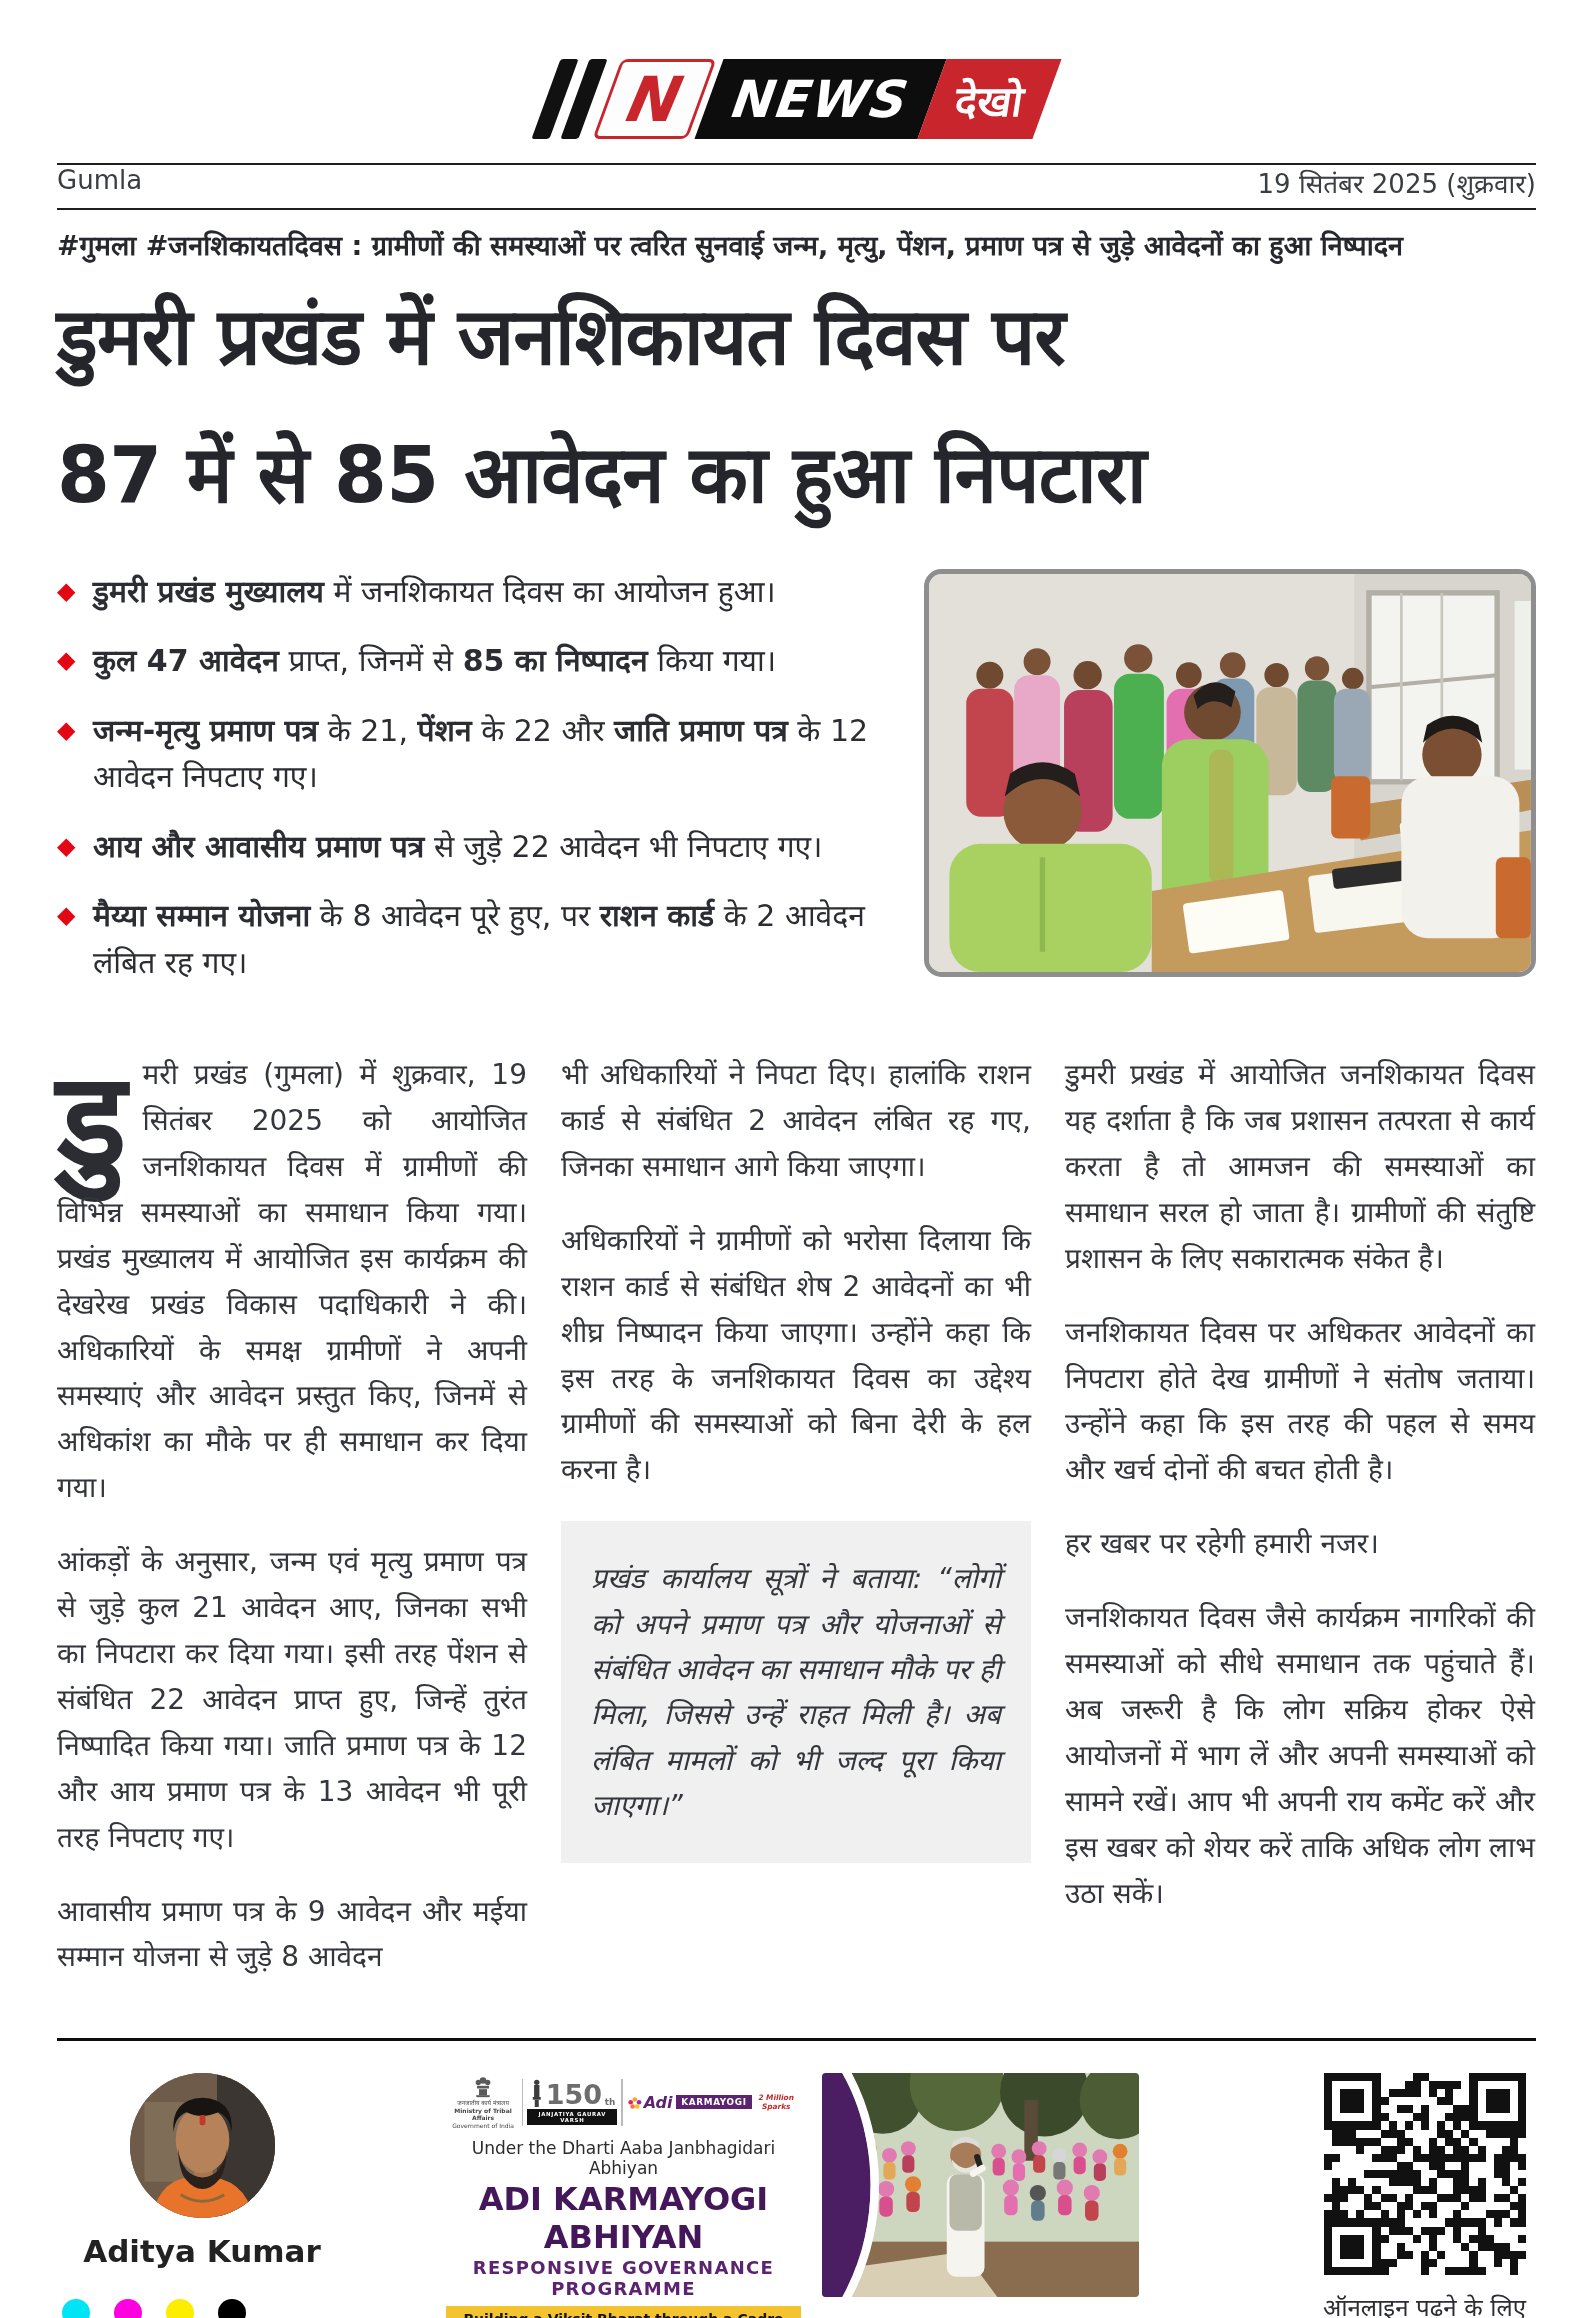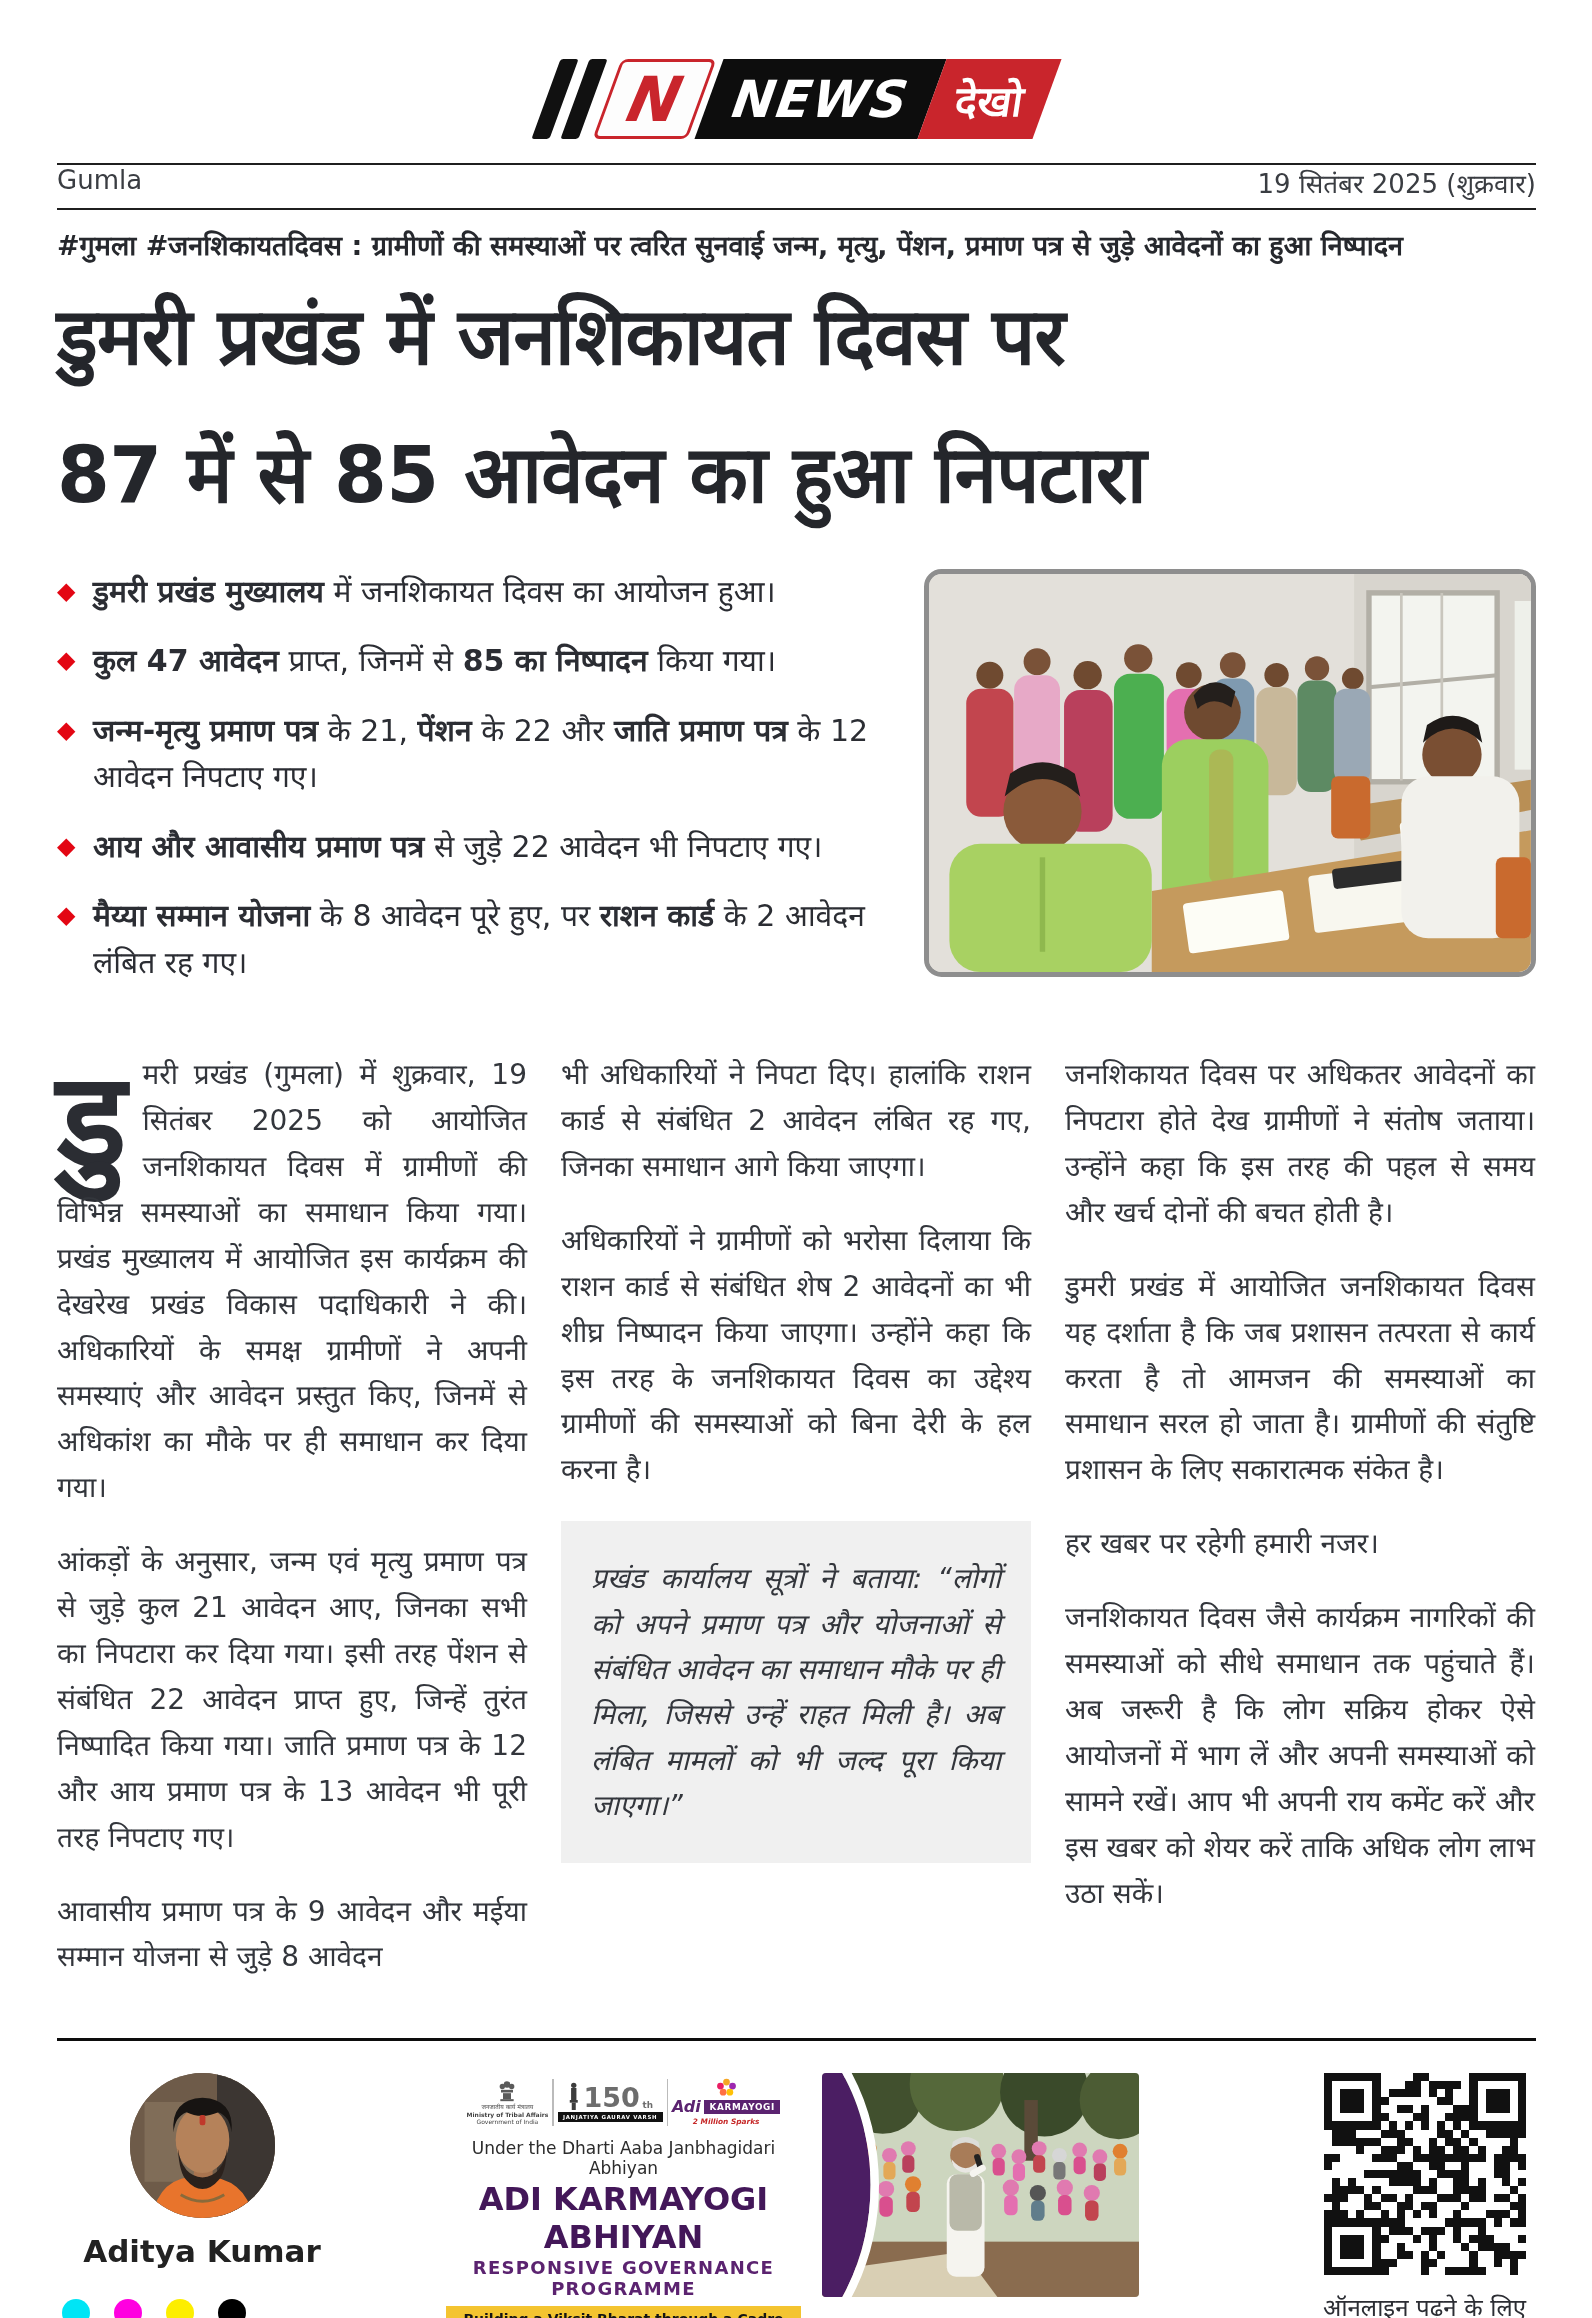--- a/index.html
+++ b/index.html
@@ -63,21 +63,21 @@
   .banner{width:351px;margin-left:101px;display:flex;flex-direction:column;align-items:center;text-align:center;}
   .logos-row{display:flex;align-items:center;gap:4px;height:58px;}
   .vline{width:1.3px;height:47px;background:#bbb;}
   .ministry{display:flex;flex-direction:column;align-items:center;font-size:6px;color:#444;line-height:1.25;}
   .ministry .emb{margin-bottom:1.3px;}
   .b150{display:flex;flex-direction:column;align-items:center;}
   .b150-top{display:flex;align-items:flex-end;gap:2.7px;}
   .b150-num{font-size:27px;font-weight:900;color:#6d6d6d;line-height:0.9;}
   .b150-sup{font-size:8.8px;font-weight:800;color:#6d6d6d;}
   .b150-sub{margin-top:2px;background:#111;color:#fff;font-size:5.4px;font-weight:700;padding:2px 5.4px;letter-spacing:0.7px;}
-  .adi{display:flex;flex-direction:column;align-items:center;gap:1.3px;}
+  .adi{display:flex;flex-direction:row;align-items:center;gap:1.3px;}
   .adi-row{display:flex;align-items:center;gap:3.4px;}
   .adi-script{font-style:italic;font-weight:700;font-size:16px;color:#5b2370;}
   .adi-box{background:#5b2370;color:#fff;font-size:8.8px;font-weight:800;padding:2px 5.4px;letter-spacing:0.7px;}
   .adi-sub{font-size:7.4px;font-style:italic;font-weight:700;color:#c62828;}
   .kicker{margin-top:7px;font-size:17px;color:#2c2c2c;}
   .banner-title{margin-top:1.3px;font-size:32px;font-weight:900;color:#431759;letter-spacing:0;}
   .banner-sub{margin-top:1.3px;font-size:18px;font-weight:700;color:#5b2370;letter-spacing:1.3px;}
   .banner-strip{margin-top:6.7px;background:#f4c430;color:#141414;font-size:14px;font-weight:800;padding:5.4px 9.4px;width:337px;}
 
   
@@ -209,22 +209,22 @@
       <p class="lead"><span class="dropcap">डु</span><span>मरी प्रखंड (गुमला) में शुक्रवार, 19 सितंबर 2025 को आयोजित जनशिकायत दिवस में ग्रामीणों की विभिन्न समस्याओं का समाधान किया गया। प्रखंड मुख्यालय में आयोजित इस कार्यक्रम की देखरेख प्रखंड विकास पदाधिकारी ने की। अधिकारियों के समक्ष ग्रामीणों ने अपनी समस्याएं और आवेदन प्रस्तुत किए, जिनमें से अधिकांश का मौके पर ही समाधान कर दिया गया।</span></p>
       <p>आंकड़ों के अनुसार, जन्म एवं मृत्यु प्रमाण पत्र से जुड़े कुल 21 आवेदन आए, जिनका सभी का निपटारा कर दिया गया। इसी तरह पेंशन से संबंधित 22 आवेदन प्राप्त हुए, जिन्हें तुरंत निष्पादित किया गया। जाति प्रमाण पत्र के 12 और आय प्रमाण पत्र के 13 आवेदन भी पूरी तरह निपटाए गए।</p>
       <p>आवासीय प्रमाण पत्र के 9 आवेदन और मईया सम्मान योजना से जुड़े 8 आवेदन</p>
     </div>
     <div class="article-col">
       <p>भी अधिकारियों ने निपटा दिए। हालांकि राशन कार्ड से संबंधित 2 आवेदन लंबित रह गए, जिनका समाधान आगे किया जाएगा।</p>
       <p>अधिकारियों ने ग्रामीणों को भरोसा दिलाया कि राशन कार्ड से संबंधित शेष 2 आवेदनों का भी शीघ्र निष्पादन किया जाएगा। उन्होंने कहा कि इस तरह के जनशिकायत दिवस का उद्देश्य ग्रामीणों की समस्याओं को बिना देरी के हल करना है।</p>
       <div class="quote">प्रखंड कार्यालय सूत्रों ने बताया: “लोगों को अपने प्रमाण पत्र और योजनाओं से संबंधित आवेदन का समाधान मौके पर ही मिला, जिससे उन्हें राहत मिली है। अब लंबित मामलों को भी जल्द पूरा किया जाएगा।”</div>
     </div>
     <div class="article-col">
+      <p>डुमरी प्रखंड में आयोजित जनशिकायत दिवस यह दर्शाता है कि जब प्रशासन तत्परता से कार्य करता है तो आमजन की समस्याओं का समाधान सरल हो जाता है। ग्रामीणों की संतुष्टि प्रशासन के लिए सकारात्मक संकेत है।</p>
       <p>जनशिकायत दिवस पर अधिकतर आवेदनों का निपटारा होते देख ग्रामीणों ने संतोष जताया। उन्होंने कहा कि इस तरह की पहल से समय और खर्च दोनों की बचत होती है।</p>
-      <p>डुमरी प्रखंड में आयोजित जनशिकायत दिवस यह दर्शाता है कि जब प्रशासन तत्परता से कार्य करता है तो आमजन की समस्याओं का समाधान सरल हो जाता है। ग्रामीणों की संतुष्टि प्रशासन के लिए सकारात्मक संकेत है।</p>
       <p>हर खबर पर रहेगी हमारी नजर।</p>
       <p>जनशिकायत दिवस जैसे कार्यक्रम नागरिकों की समस्याओं को सीधे समाधान तक पहुंचाते हैं। अब जरूरी है कि लोग सक्रिय होकर ऐसे आयोजनों में भाग लें और अपनी समस्याओं को सामने रखें। आप भी अपनी राय कमेंट करें और इस खबर को शेयर करें ताकि अधिक लोग लाभ उठा सकें।</p>
     </div>
   </section>
 
   <hr class="footer-rule">
 
   <footer class="footer">
 
     <div class="author">

